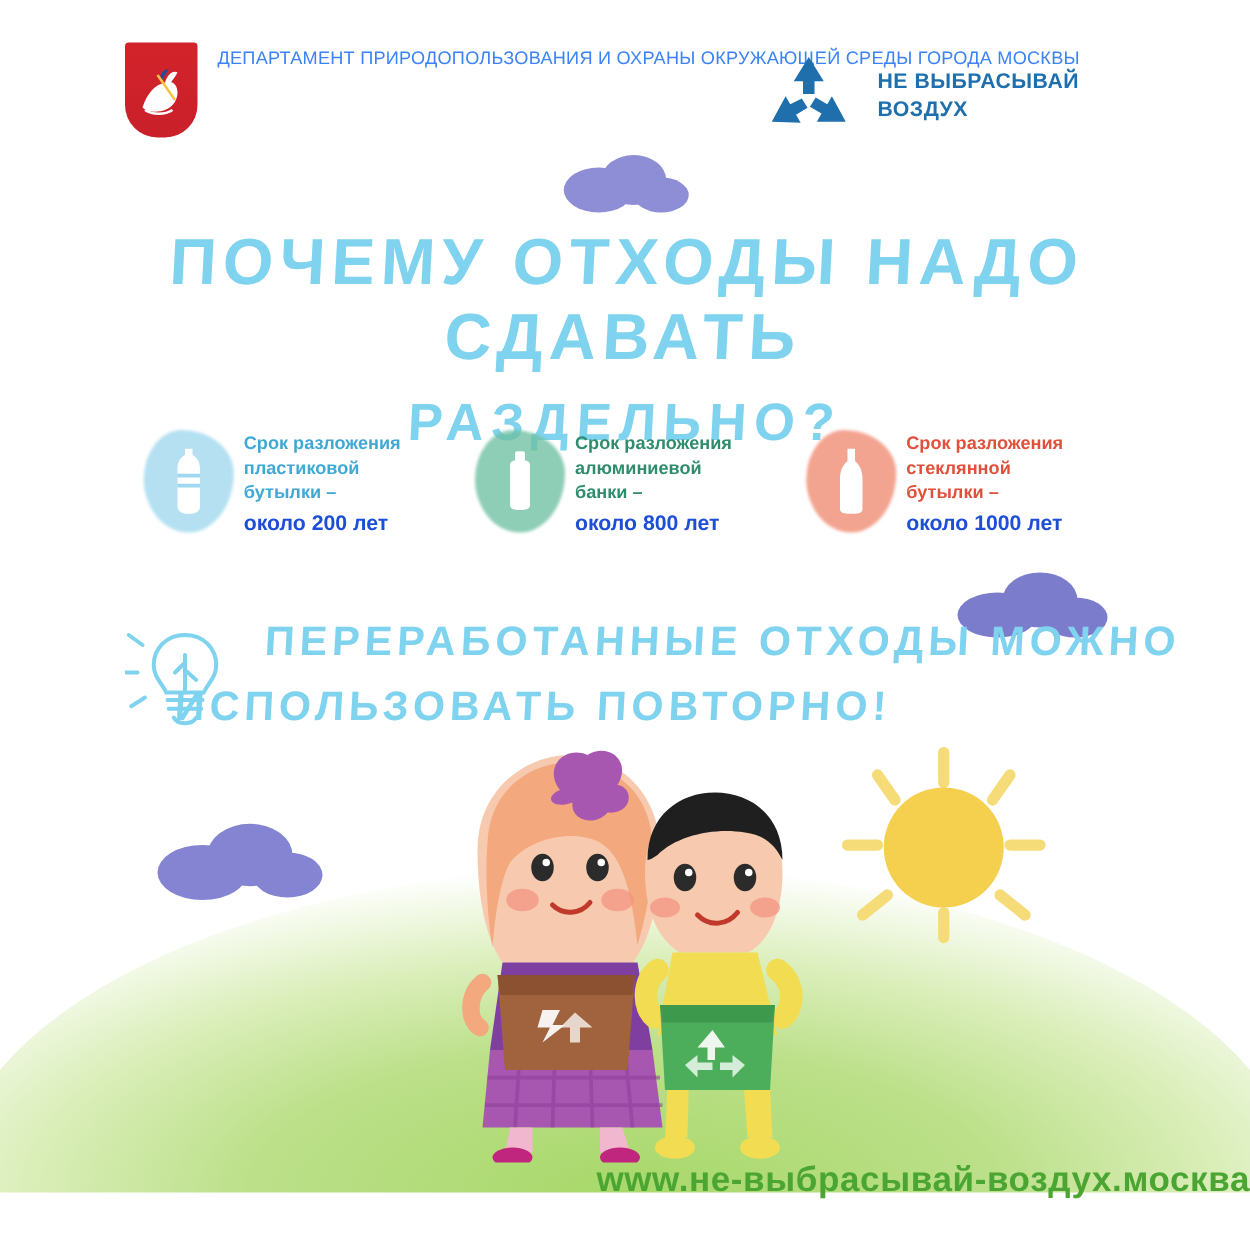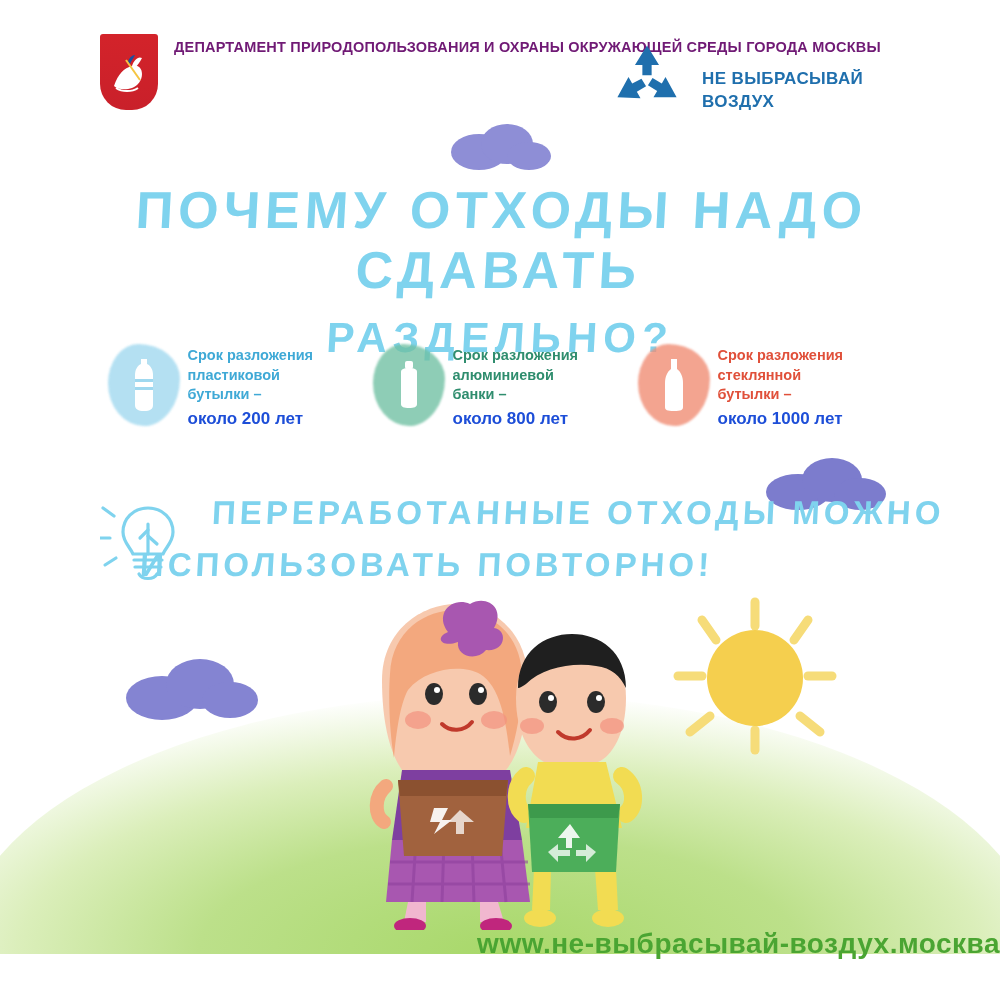--- a/index.html
+++ b/index.html
@@ -31,32 +31,32 @@
     margin-right: 16px;
     flex: none;
   }
   .coat-of-arms .rider {
     position: absolute;
     left: 8px; top: 12px;
     width: 42px; height: 52px;
   }
   .dept-text {
     font-size: 14.5px;
-    font-weight: bold;
+    font-weight: normal;
     line-height: 1.32;
     letter-spacing: 0.2px;
-    color: #701a75;
+    color: #3b82f6;
     text-transform: uppercase;
     padding-top: 4px;
   }
 
   .brand {
     position: absolute;
     top: 40px; left: 610px;
-    display: flex; align-items: flex-end;
+    display: flex; align-items: center;
   }
   .recycle-logo { width: 74px; height: 74px; flex: none; margin-right: 18px; }
   .brand-text {
     font-size: 17px;
     font-weight: bold;
     line-height: 1.35;
     letter-spacing: 0.4px;
     color: #1f6fad;
     text-transform: uppercase;
     white-space: pre-line;
@@ -84,21 +84,21 @@
     font-weight: bold;
     transform: skewX(-3deg);
   }
 
   
   .facts {
     position: absolute;
     top: 344px; left: 100px;
     width: 810px;
     display: flex;
-    justify-content: center;
+    justify-content: flex-end;
   }
   .fact { display: flex; align-items: flex-start; width: 265px; }
   .fact-swatch {
     width: 72px; height: 82px;
     position: relative;
     flex: none;
     margin-right: 8px;
   }
   .fact-swatch .blob {
     position: absolute; inset: 0;

